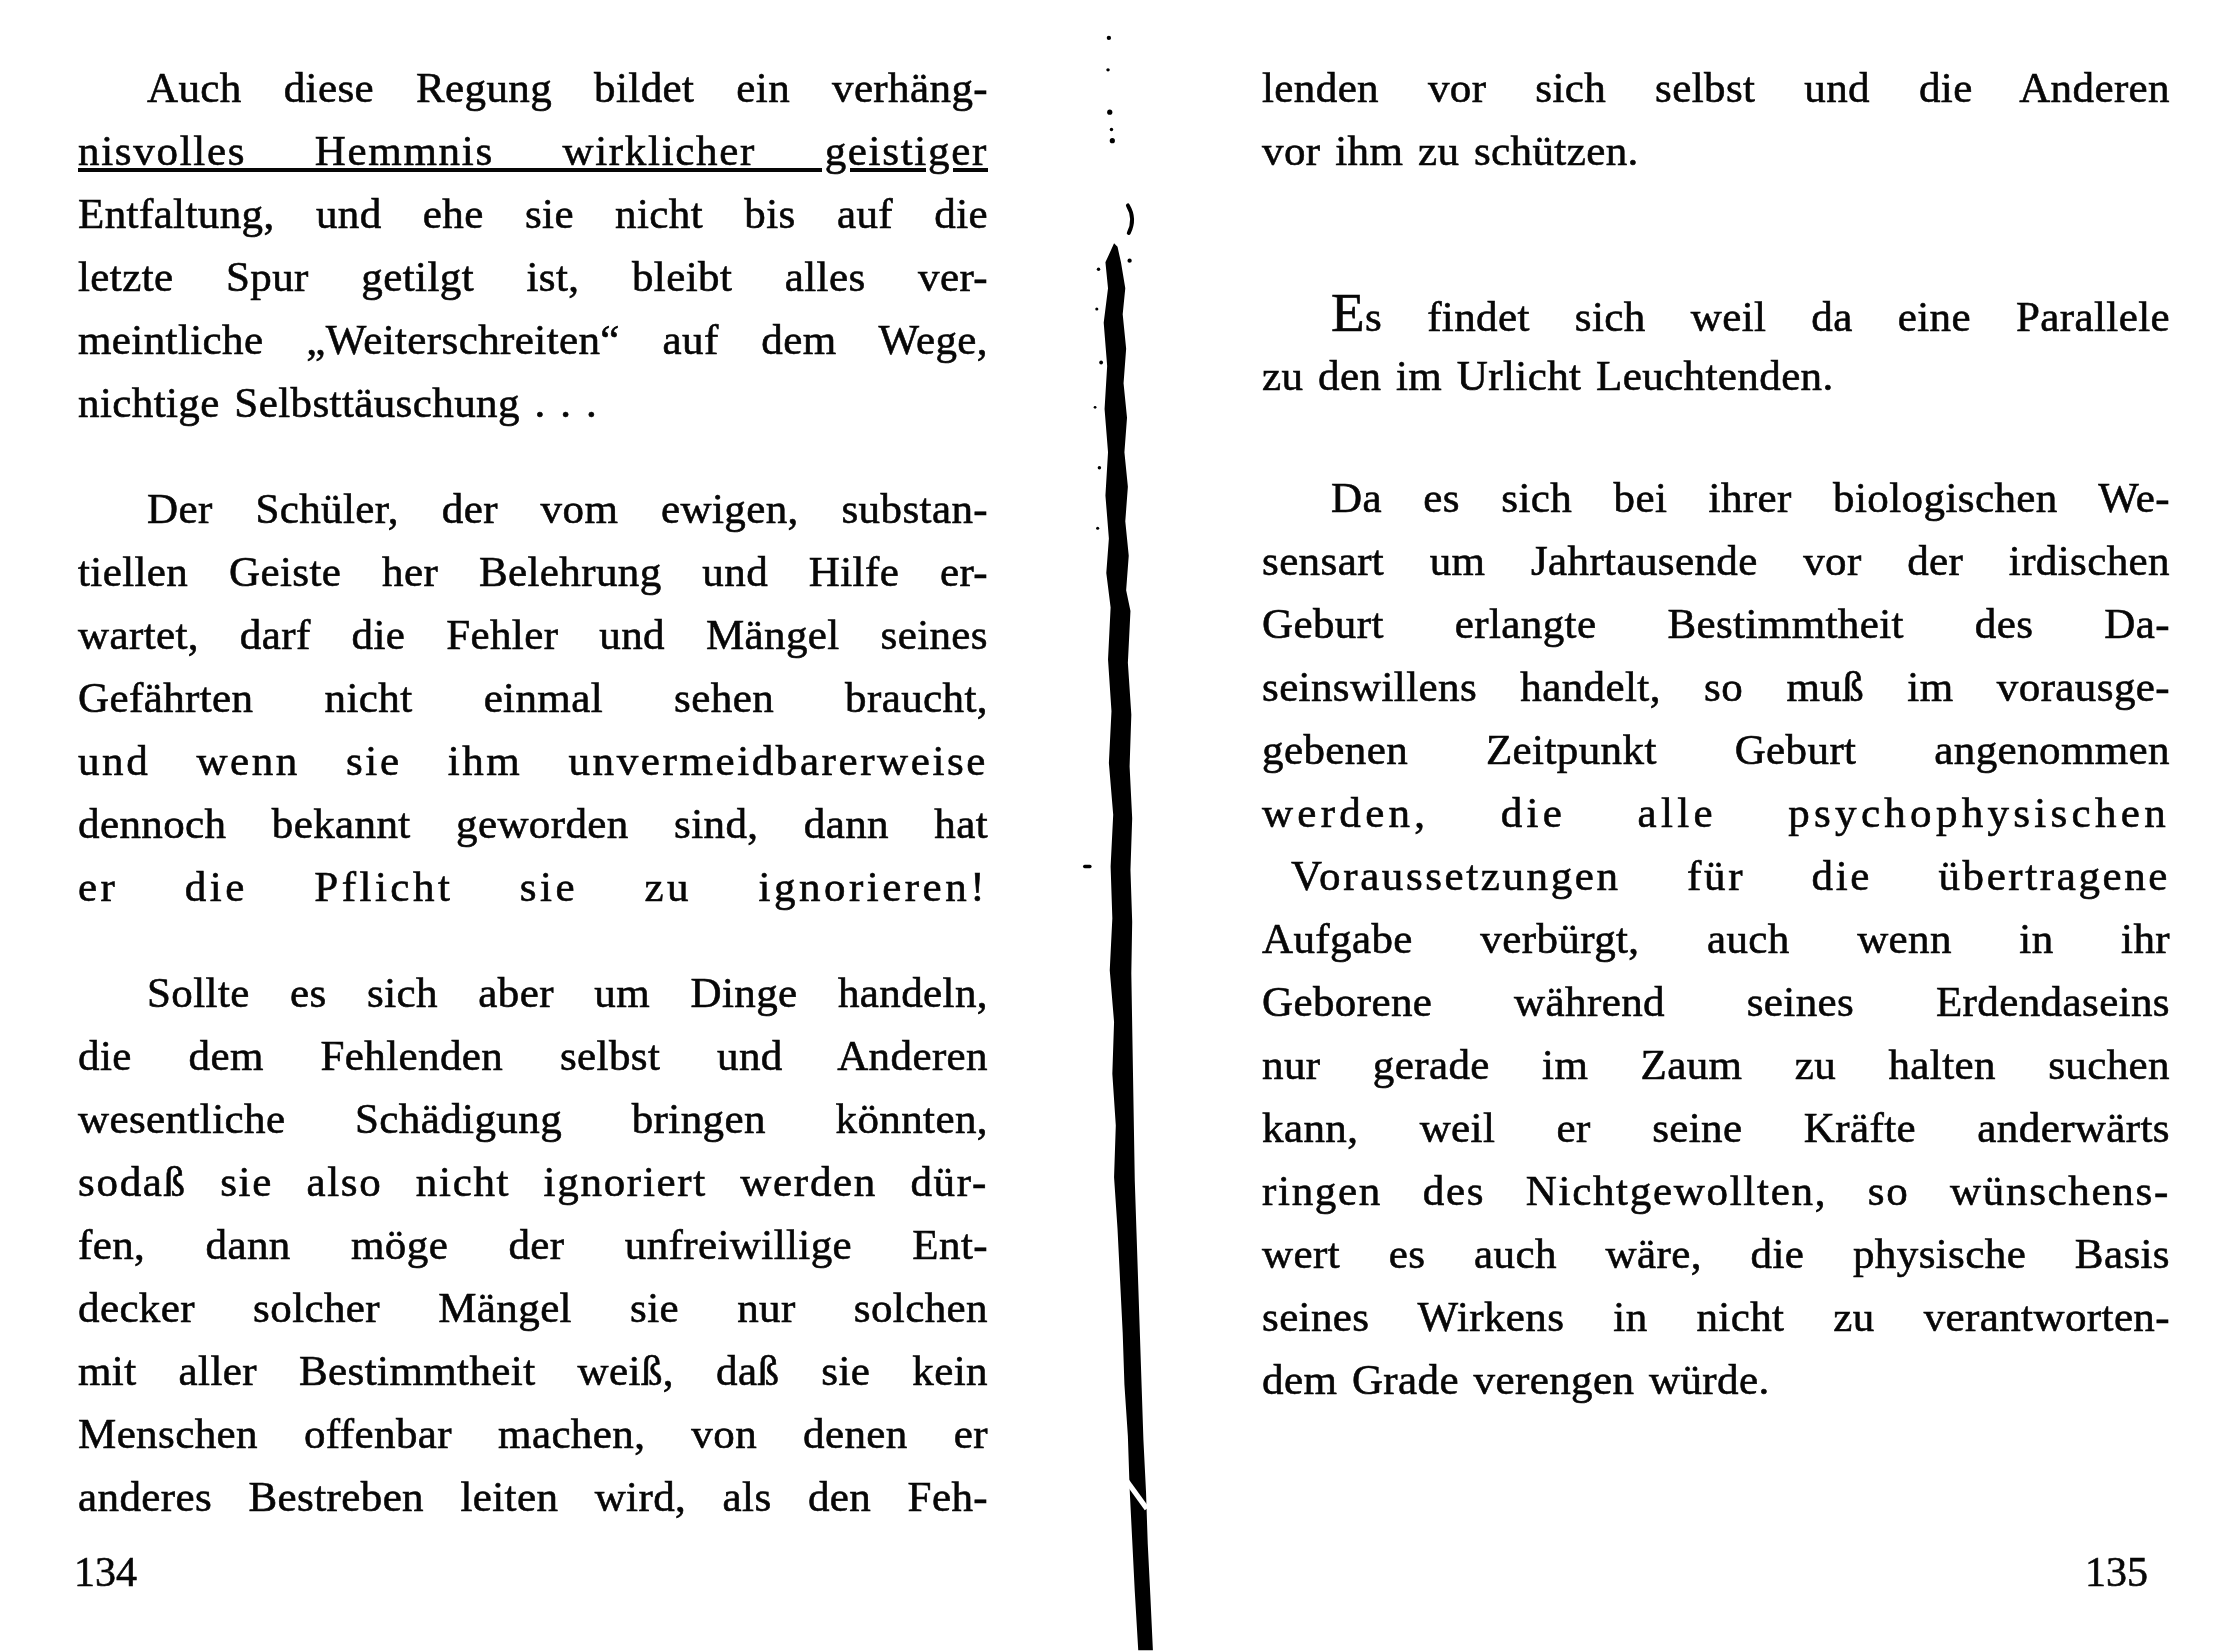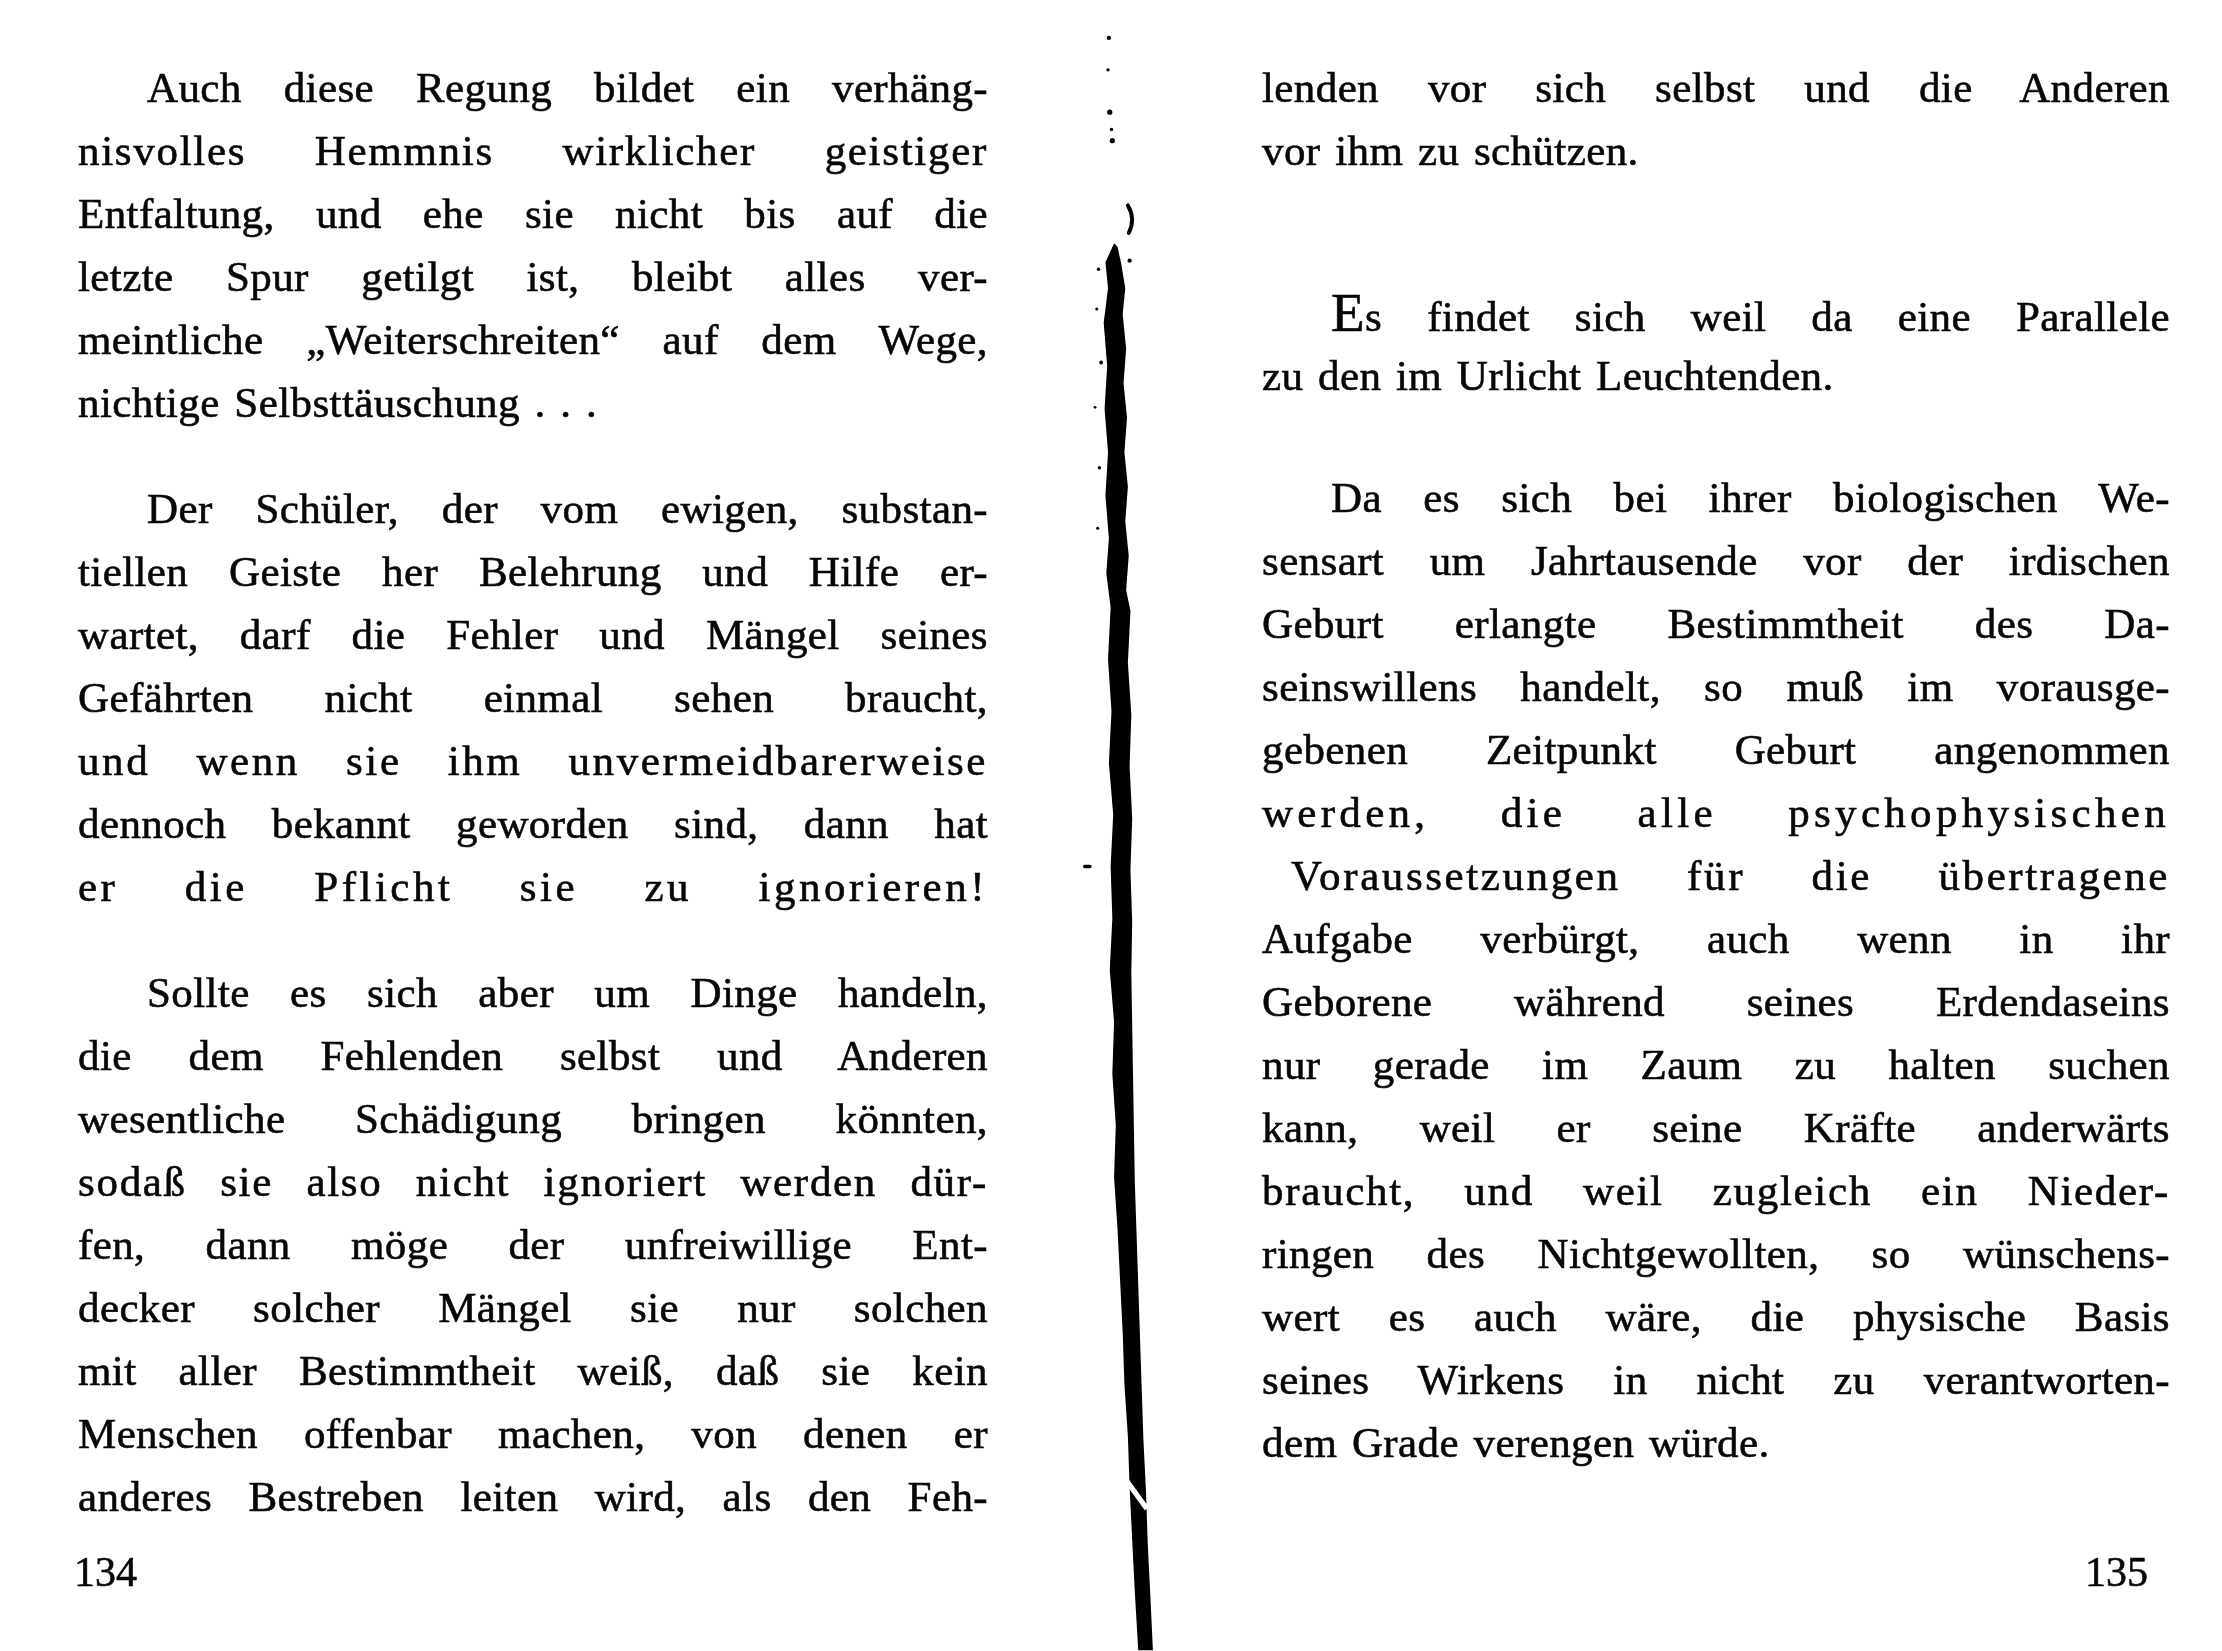--- a/index.html
+++ b/index.html
@@ -31,21 +31,21 @@
     text-align-last: justify;
     white-space: nowrap;
   }
   .line.short { text-align-last: left; }
   .para.indent .line:first-child { text-indent: 69px; }
   .para + .para { margin-top: 43px; }
   .col-right .para:nth-of-type(2) { margin-top: 99px; }
   .col-right .para:nth-of-type(3) { margin-top: 59px; }
   .para.big-first .line:first-child::first-letter { font-size: 55px; }
   
-  .col-left  .para:nth-of-type(1) .line:nth-child(2) { letter-spacing: 1.7px; }
+  .col-left  .para:nth-of-type(1) .line:nth-child(2) { letter-spacing: 1.7px; text-decoration: underline; }
   .col-left  .para:nth-of-type(2) .line:nth-child(5) { letter-spacing: 2.6px; }
   .col-left  .para:nth-of-type(2) .line:nth-child(7) { letter-spacing: 3.5px; }
   .col-left  .para:nth-of-type(3) .line:nth-child(4) { letter-spacing: 1.7px; }
   .col-right .para:nth-of-type(3) .line:nth-child(6)  { letter-spacing: 4.3px; }
   .col-right .para:nth-of-type(3) .line:nth-child(7)  { letter-spacing: 2.6px; margin-left: 29px; }
   .col-right .para:nth-of-type(3) .line:nth-child(12) { letter-spacing: 1.7px; }
   .pagenum {
     position: absolute;
     top: 1546px;
     font-size: 42px;
@@ -149,21 +149,20 @@
           <div class="line">sensart um Jahrtausende vor der irdischen</div>
           <div class="line">Geburt erlangte Bestimmtheit des Da-</div>
           <div class="line">seinswillens handelt, so muß im vorausge-</div>
           <div class="line">gebenen Zeitpunkt Geburt angenommen</div>
           <div class="line">werden, die alle psychophysischen</div>
           <div class="line">Voraussetzungen für die übertragene</div>
           <div class="line">Aufgabe verbürgt, auch wenn in ihr</div>
           <div class="line">Geborene während seines Erdendaseins</div>
           <div class="line">nur gerade im Zaum zu halten suchen</div>
           <div class="line">kann, weil er seine Kräfte anderwärts</div>
-          <div class="line">braucht, und weil zugleich ein Nieder-</div>
           <div class="line">ringen des Nichtgewollten, so wünschens-</div>
           <div class="line">wert es auch wäre, die physische Basis</div>
           <div class="line">seines Wirkens in nicht zu verantworten-</div>
           <div class="line short">dem Grade verengen würde.</div>
         </div>
       </div>
     <div class="pagenum pagenum-right">135</div>
   </section>
 
 </div>

